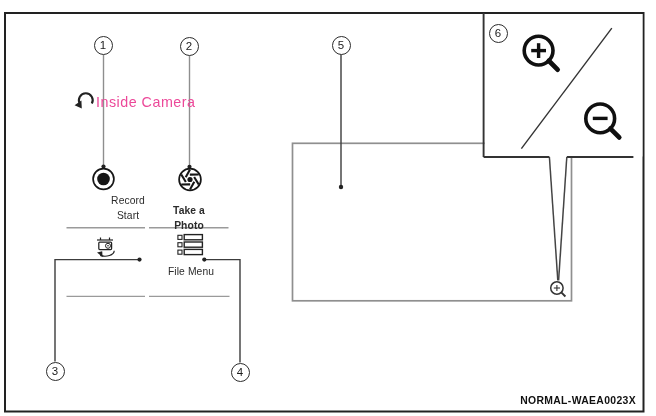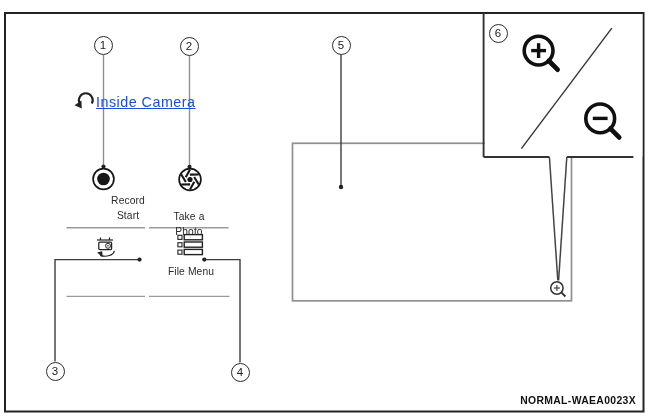--- a/index.html
+++ b/index.html
@@ -3,21 +3,21 @@
 <meta charset="utf-8">
 <style>
   html,body{margin:0;padding:0;background:#fff;}
   .stage{
     position:relative;width:656px;height:416px;background:#fff;overflow:hidden;
     font-family:"Liberation Sans", sans-serif;color:#222;
   }
   .stage svg{position:absolute;left:0;top:0;}
   .title{
     position:absolute;left:96px;top:94px;font-size:14.3px;letter-spacing:.5px;
-    color:#1d4ed8;white-space:nowrap;text-decoration:underline;
+    color:#ec4899;white-space:nowrap;
   }
   .btn-label{
     position:absolute;font-size:10.3px;line-height:1.42;color:#2b2b2b;
     text-align:center;letter-spacing:.1px;
   }
   .callout{
     position:absolute;box-sizing:border-box;width:19px;height:19px;border-radius:50%;
     border:1.4px solid #2c2c2c;background:#fff;display:flex;align-items:center;
     justify-content:center;font-size:11.5px;color:#1c1c1c;
   }
@@ -137,21 +137,21 @@
       <path d="M66.5 227.8 H145"></path>
       <path d="M149 227.8 H228.5"></path>
       <path d="M66.5 296.4 H145"></path>
       <path d="M149 296.4 H229.5"></path>
     </g>
   </svg>
 
   <div class="title">Inside Camera</div>
 
   <div class="btn-label" style="left:79px;top:194px;width:48px;margin-left:25px;">Record Start</div>
-  <div class="btn-label" style="left:165px;top:210px;width:48px;">Take a Photo</div>
+  <div class="btn-label" style="left:165px;top:204px;width:48px;font-weight:bold;">Take a Photo</div>
   <div class="btn-label" style="left:156px;top:265px;width:70px;">File Menu</div>
 
   <div class="callout" style="left:93.5px;top:35.5px;">1</div>
   <div class="callout" style="left:179.5px;top:36.5px;">2</div>
   <div class="callout" style="left:45.5px;top:361.5px;">3</div>
   <div class="callout" style="left:230.5px;top:362.5px;">4</div>
   <div class="callout" style="left:331.5px;top:35.5px;">5</div>
   <div class="callout" style="left:488.5px;top:23.5px;">6</div>
 
   <div class="figcode">NORMAL-WAEA0023X</div>

